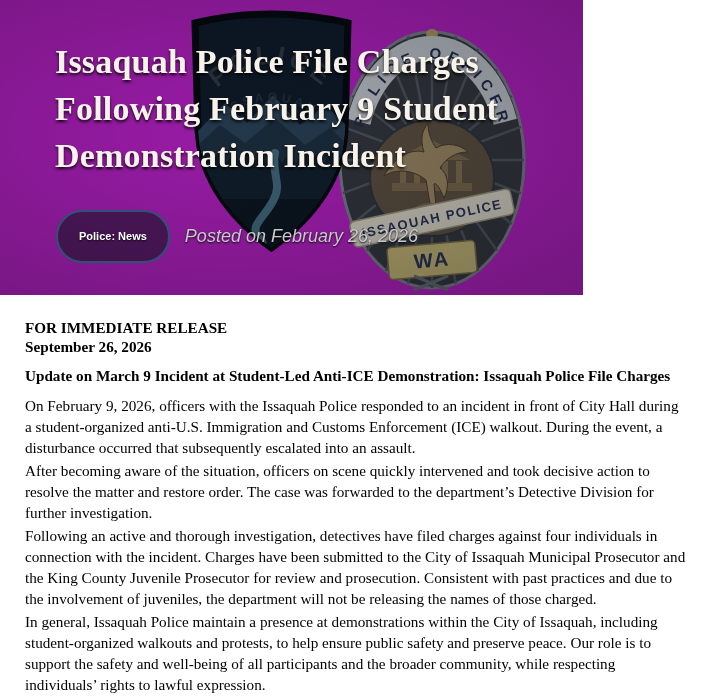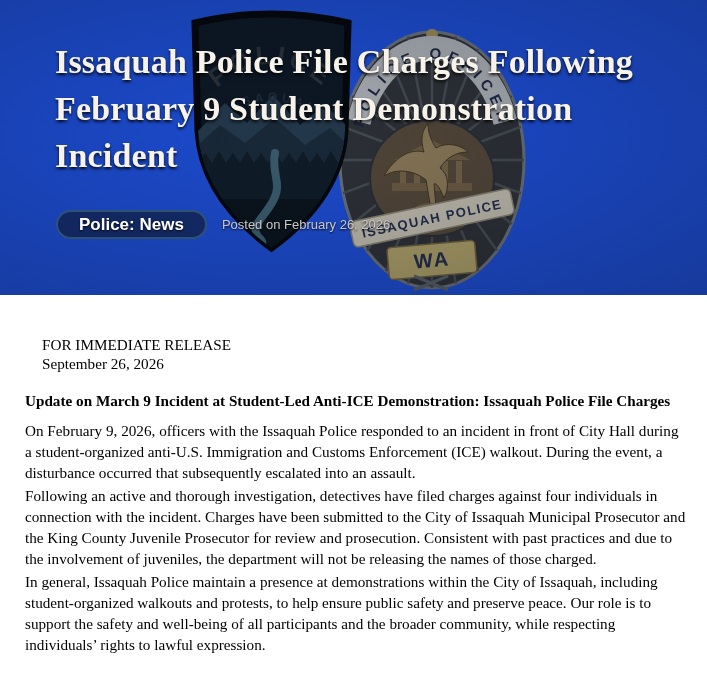--- a/index.html
+++ b/index.html
@@ -2,22 +2,22 @@
 <html><head>
 <meta charset="utf-8">
 <style>
   html,body{margin:0;padding:0;}
   body{
     width:707px;height:698px;overflow:hidden;background:#ffffff;
     font-family:"Liberation Serif",serif;
   }
   
   .hero{
-    position:relative;width:707px;height:295px;
-    background:#1d4ed8;overflow:hidden;
+    position:relative;width:583px;height:295px;
+    background:#a21caf;overflow:hidden;
   }
   .hero-art{position:absolute;z-index:0;}
   .hero-art.badge{left:336px;top:28px;}
   .hero-art.patch{left:185px;top:3px;}
   .hero-overlay{
     position:absolute;inset:0;z-index:1;pointer-events:none;
     background:radial-gradient(ellipse at 40% 45%, rgba(6,10,15,0.05) 0%, rgba(6,10,15,0.30) 100%);
   }
   .hero h1{
     position:relative;z-index:2;margin:0;
@@ -25,36 +25,36 @@
     font-family:"Liberation Serif",serif;font-weight:bold;
     font-size:34px;line-height:47px;letter-spacing:0.2px;
     color:#f7f3ea;text-shadow:0 2px 3px rgba(0,0,0,0.85);
   }
   .hero-meta{
     position:relative;z-index:2;display:flex;align-items:center;gap:15px;
     margin:31px 0 0 56px;
   }
   .category-pill{
     display:inline-flex;align-items:center;
-    padding:2px 21px;border:2px solid #2e5174;border-radius:999px;
+    padding:14px 21px;border:2px solid #2e5174;border-radius:999px;
     background:rgba(13,18,26,0.55);cursor:pointer;
     font-family:"Liberation Sans",sans-serif;font-weight:bold;
-    font-size:17px;line-height:21px;color:#ffffff;
+    font-size:11px;line-height:21px;color:#ffffff;
     text-shadow:0 1px 2px rgba(0,0,0,0.8);
   }
   .posted-date{
-    font-family:"Liberation Sans",sans-serif;
-    font-size:13px;color:#c9c9cc;text-shadow:0 1px 2px rgba(0,0,0,0.9);
+    font-family:"Liberation Sans",sans-serif;font-style:italic;
+    font-size:18px;color:#c9c9cc;text-shadow:0 1px 2px rgba(0,0,0,0.9);
   }
   
   .article{
     padding:23px 15px 0 25px;color:#000000;
     font-size:15.2px;line-height:21px;
   }
-  .release-heading{font-weight:normal;line-height:19px;margin:17px;}
+  .release-heading{font-weight:bold;line-height:19px;margin:0;}
   .article-headline{font-weight:bold;margin:9px 0;}
   .article p.body-par{margin:2px 4px 0 0;}
 </style>
 </head>
 <body>
 
 <div class="hero">
 
   <svg class="hero-art badge" width="192" height="264" viewBox="0 0 192 264">
     <ellipse cx="96" cy="132" rx="92" ry="128" fill="#2e3238" stroke="#6d737b" stroke-width="3"></ellipse>
@@ -155,15 +155,16 @@
   </div>
 </div>
 
 <div class="article">
   <p class="release-heading">
     <span>FOR IMMEDIATE RELEASE</span><br>
     <span>September 26, 2026</span>
   </p>
   <p class="article-headline">Update on March 9 Incident at Student-Led Anti-ICE Demonstration: Issaquah Police File Charges</p>
   <p class="body-par">On February 9, 2026, officers with the Issaquah Police responded to an incident in front of City Hall during a student-organized anti-U.S. Immigration and Customs Enforcement (ICE) walkout. During the event, a disturbance occurred that subsequently escalated into an assault.</p>
+  <p class="body-par">After becoming aware of the situation, officers on scene quickly intervened and took decisive action to resolve the matter and restore order. The case was forwarded to the department’s Detective Division for further investigation.</p>
   <p class="body-par">Following an active and thorough investigation, detectives have filed charges against four individuals in connection with the incident. Charges have been submitted to the City of Issaquah Municipal Prosecutor and the King County Juvenile Prosecutor for review and prosecution. Consistent with past practices and due to the involvement of juveniles, the department will not be releasing the names of those charged.</p>
   <p class="body-par">In general, Issaquah Police maintain a presence at demonstrations within the City of Issaquah, including student-organized walkouts and protests, to help ensure public safety and preserve peace. Our role is to support the safety and well-being of all participants and the broader community, while respecting individuals’ rights to lawful expression.</p>
 </div>
 
 </body></html>

